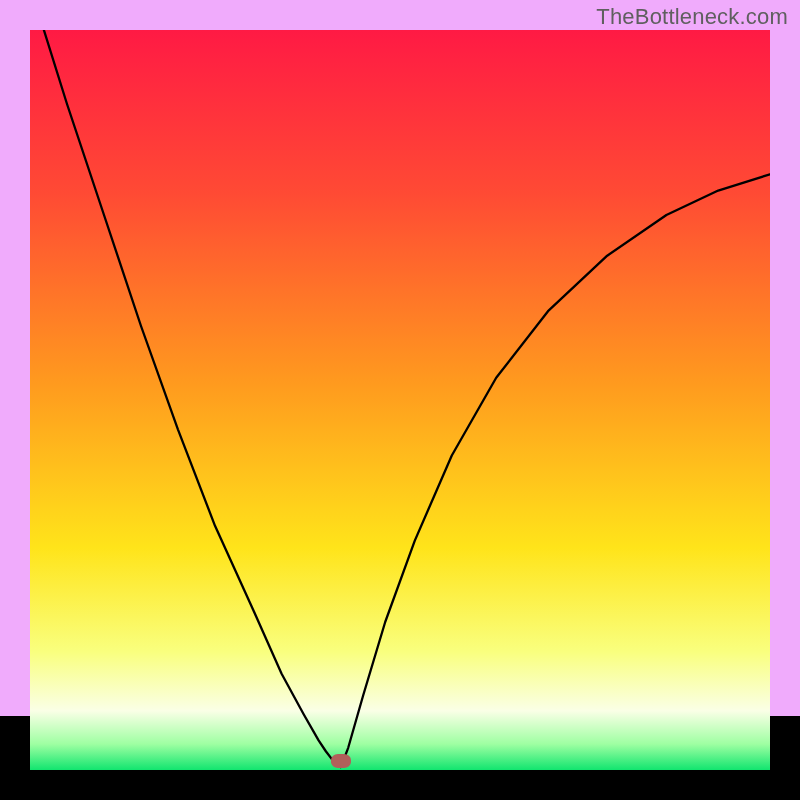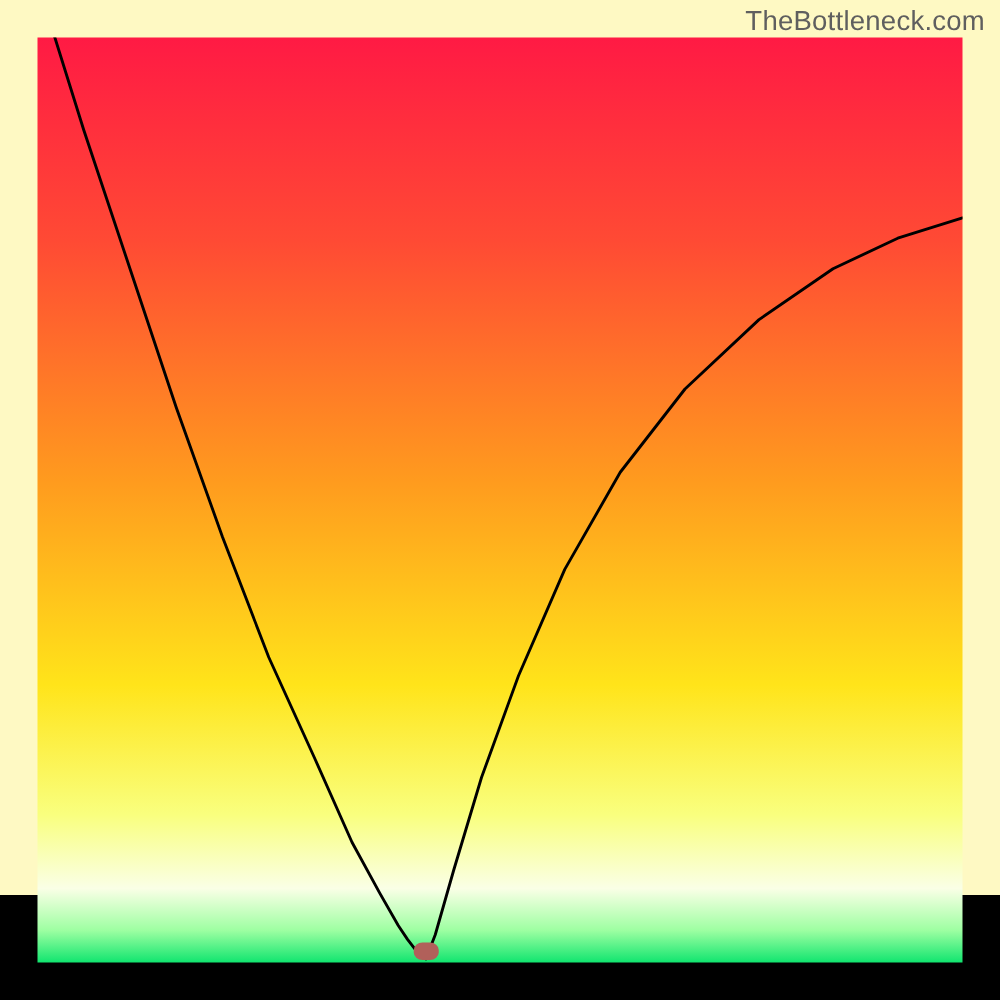--- a/index.html
+++ b/index.html
@@ -10,21 +10,21 @@
     background: #000;
     overflow: hidden;
     font-family: Arial, Helvetica, sans-serif;
   }
   .frame {
     position: absolute;
     left: 0;
     top: 0;
     width: 800px;
     height: 716px;
-    background: #fef9c3;
+    background: #f0abfc;
   }
   .plot {
     position: absolute;
     left: 30px;
     top: 30px;
     width: 740px;
     height: 740px;
     
     background: linear-gradient(
       to bottom,

